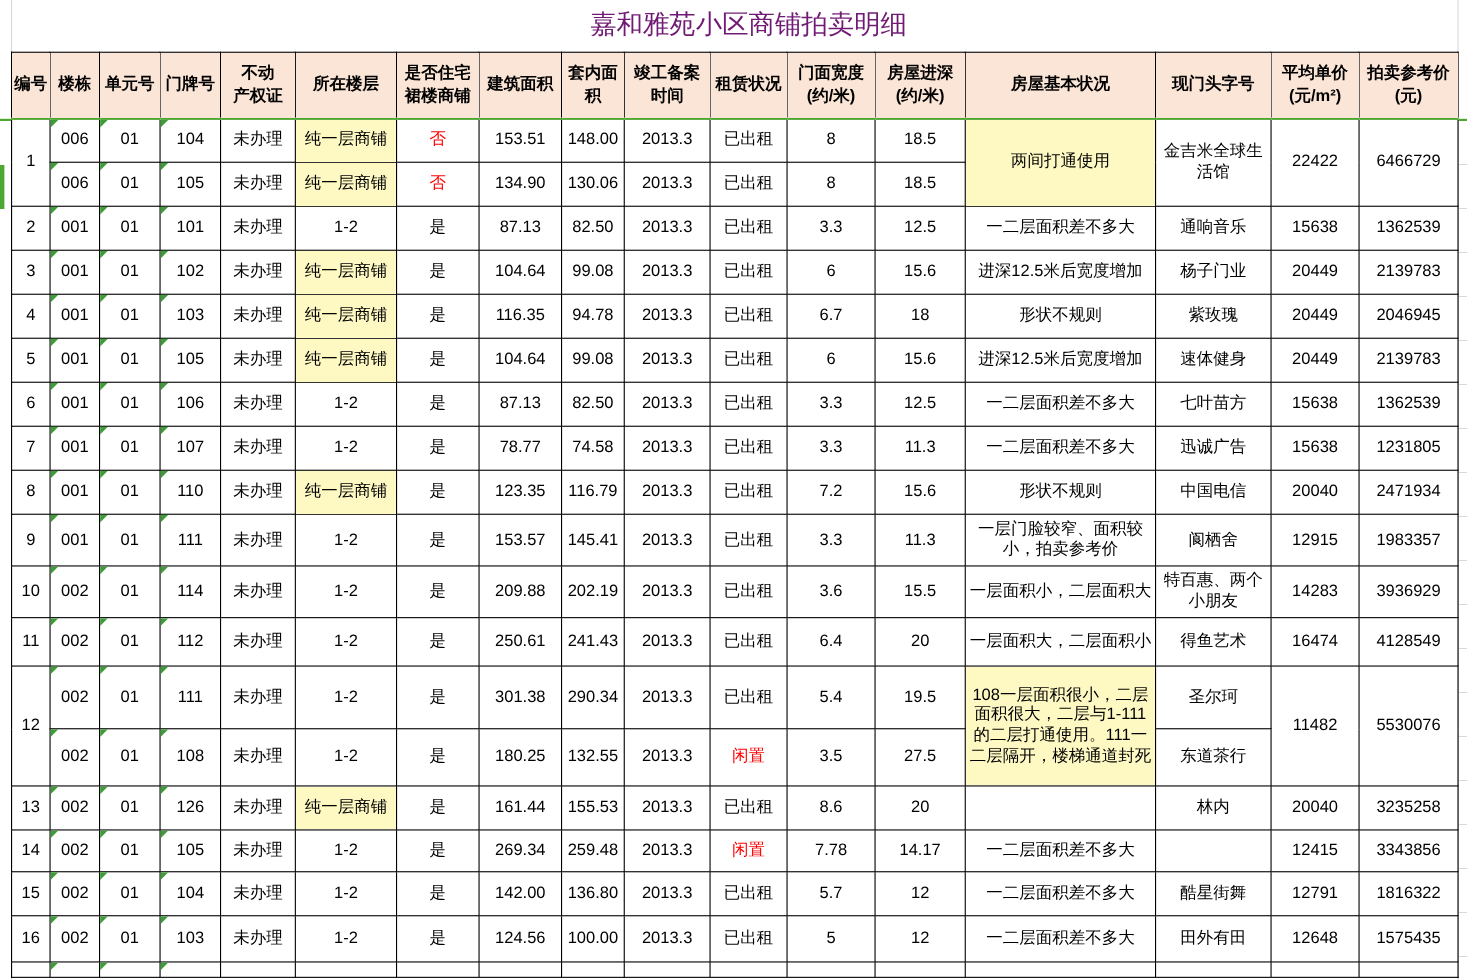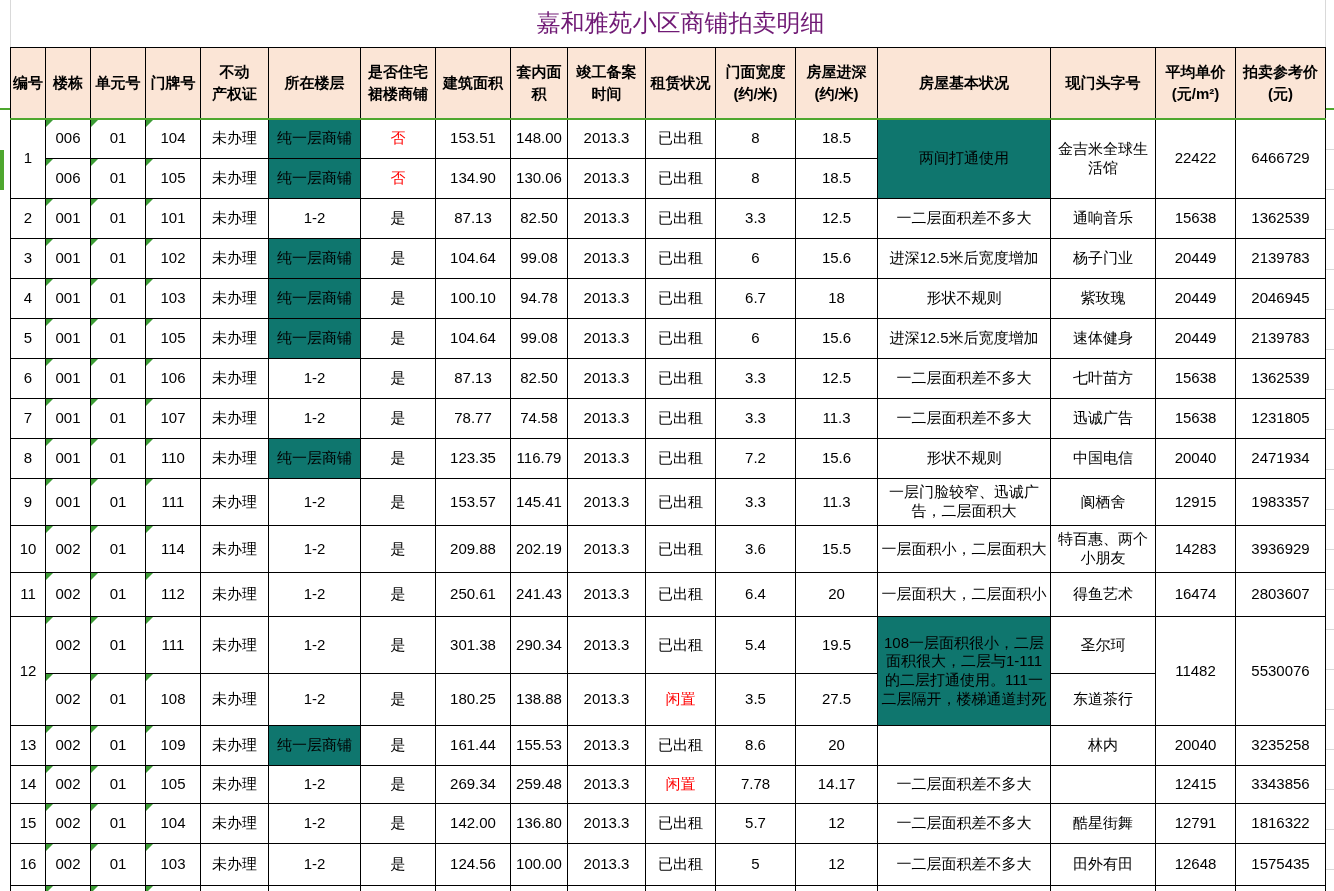--- a/index.html
+++ b/index.html
@@ -12,23 +12,23 @@
   .gutter-right .grid-lines{position:absolute;top:110px;bottom:0;left:0;right:0;
       background:repeating-linear-gradient(to bottom,transparent 0 39px,#d9d9d9 39px 40px);}
   .green-bar{position:absolute;top:150px;left:0;width:4px;height:40px;background:#4ea72e;}
   .title{position:absolute;left:10px;top:0;width:1315px;height:47px;line-height:47px;
          text-align:center;font-family:"Liberation Serif","DejaVu Serif",serif;
          font-size:24px;color:#701a75;margin-left:13px;}
   table{position:absolute;left:10px;top:47px;width:1315px;border-collapse:collapse;table-layout:fixed;}
   th,td{border:1px solid #000;text-align:center;vertical-align:middle;padding:1px 2px;
         font-size:15px;color:#000;overflow:hidden;position:relative;line-height:1.25;}
   th{background:#fbe5d6;font-weight:bold;white-space:pre-line;border-bottom:2px solid #4ea72e;line-height:1.45;}
-  .hh{height:71px}.h40{height:40px}.h47{height:47px}.h44{height:44px}.h57{height:57px}
+  .hh{height:60px}.h40{height:40px}.h47{height:47px}.h44{height:44px}.h57{height:57px}
   .h52{height:52px}.h38{height:38px}.h42{height:42px}.h14{height:14px}
-  td.yel{background:#0f766e;}
+  td.yel{background:#fef9c3;}
   td.red{color:#ff0000;}
   td.tri::before{content:"";position:absolute;top:0;left:0;width:0;height:0;
       border-top:7px solid #3c9c35;border-right:7px solid transparent;}
 </style>
 </head>
 <body>
 
 <div class="sheet">
   <div class="gutter gutter-left">
     <div class="hline"></div>
@@ -164,21 +164,21 @@
     </tr>
 
     <tr class="h40">
       <td>4</td>
       <td class="tri">001</td>
       <td class="tri">01</td>
       <td class="tri">103</td>
       <td>未办理</td>
       <td class="yel">纯一层商铺</td>
       <td>是</td>
-      <td>100.10</td>
+      <td>116.35</td>
       <td>94.78</td>
       <td>2013.3</td>
       <td>已出租</td>
       <td>6.7</td>
       <td>18</td>
       <td>形状不规则</td>
       <td>紫玫瑰</td>
       <td>20449</td>
       <td>2046945</td>
     </tr>
@@ -270,21 +270,21 @@
       <td class="tri">111</td>
       <td>未办理</td>
       <td>1-2</td>
       <td>是</td>
       <td>153.57</td>
       <td>145.41</td>
       <td>2013.3</td>
       <td>已出租</td>
       <td>3.3</td>
       <td>11.3</td>
-      <td>一层门脸较窄、迅诚广告，二层面积大</td>
+      <td>一层门脸较窄、面积较小，拍卖参考价</td>
       <td>阆栖舍</td>
       <td>12915</td>
       <td>1983357</td>
     </tr>
 
     <tr class="h47">
       <td>10</td>
       <td class="tri">002</td>
       <td class="tri">01</td>
       <td class="tri">114</td>
@@ -313,21 +313,21 @@
       <td>是</td>
       <td>250.61</td>
       <td>241.43</td>
       <td>2013.3</td>
       <td>已出租</td>
       <td>6.4</td>
       <td>20</td>
       <td>一层面积大，二层面积小</td>
       <td>得鱼艺术</td>
       <td>16474</td>
-      <td>2803607</td>
+      <td>4128549</td>
     </tr>
 
     <tr class="h57">
       <td rowspan="2">12</td>
       <td class="tri">002</td>
       <td class="tri">01</td>
       <td class="tri">111</td>
       <td>未办理</td>
       <td>1-2</td>
       <td>是</td>
@@ -343,33 +343,33 @@
       <td rowspan="2">5530076</td>
     </tr>
     <tr class="h52">
       <td class="tri">002</td>
       <td class="tri">01</td>
       <td class="tri">108</td>
       <td>未办理</td>
       <td>1-2</td>
       <td>是</td>
       <td>180.25</td>
-      <td>138.88</td>
+      <td>132.55</td>
       <td>2013.3</td>
       <td class="red">闲置</td>
       <td>3.5</td>
       <td>27.5</td>
       <td>东道茶行</td>
     </tr>
 
     <tr class="h40">
       <td>13</td>
       <td class="tri">002</td>
       <td class="tri">01</td>
-      <td class="tri">109</td>
+      <td class="tri">126</td>
       <td>未办理</td>
       <td class="yel">纯一层商铺</td>
       <td>是</td>
       <td>161.44</td>
       <td>155.53</td>
       <td>2013.3</td>
       <td>已出租</td>
       <td>8.6</td>
       <td>20</td>
       <td></td>

